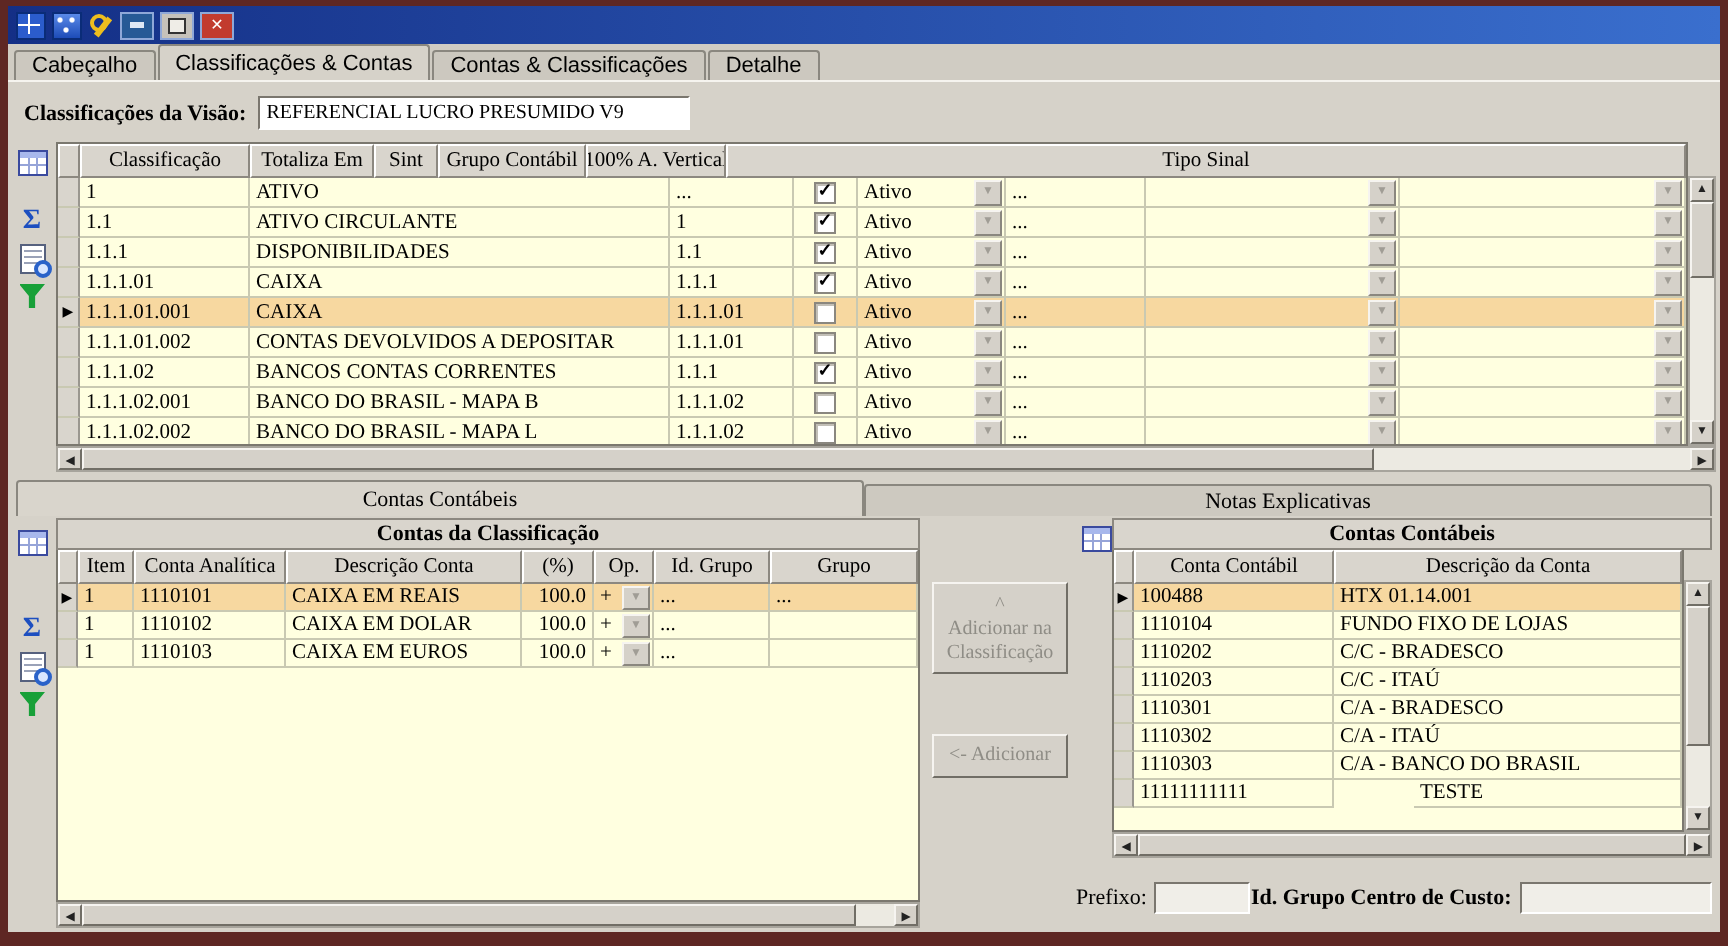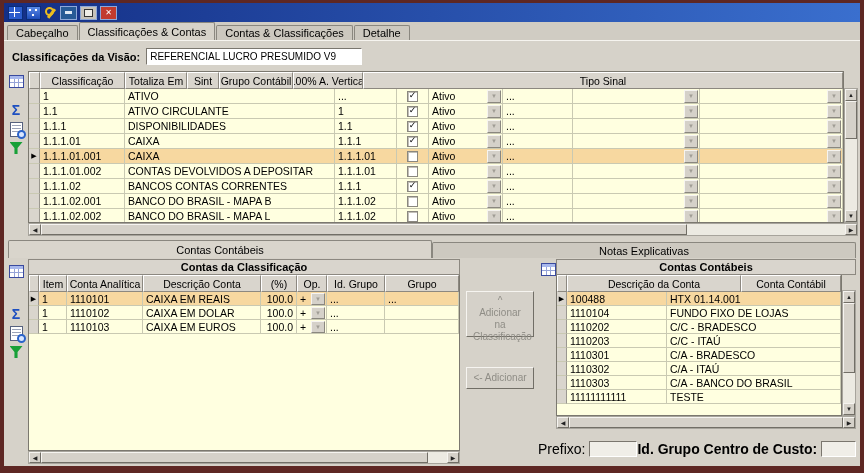--- a/index.html
+++ b/index.html
@@ -17,21 +17,21 @@
   .title{flex:1;text-align:center;color:#fff;font-weight:bold;font-size:11px;white-space:nowrap;overflow:hidden;}
   .winbtn{width:17px;height:14px;flex:0 0 17px;display:flex;align-items:center;justify-content:center;border:1px solid #8fa8d8;box-sizing:border-box;}
   .b1{background:#275a96;}.b1::after{content:"";width:7px;height:3px;background:#dfe8f4;}
   .b2{background:#c6c2ba;}.b2::after{content:"";width:7px;height:6px;border:1px solid #333;background:#efede7;}
   .b3{background:#c23b2e;}.b3::after{content:"✕";color:#fff;font-size:8px;font-weight:bold;}
   
   .tabbar{height:18px;background:#d0ccc3;display:flex;align-items:flex-end;padding-left:3px;}
   .tab{background:#ccc8bf;border:1px solid #8a877f;border-bottom:none;border-radius:2px 2px 0 0;height:14px;margin:0 1px 0 0;padding:0 8px;display:flex;align-items:center;font-size:11px;white-space:nowrap;}
   .tab.active{background:#d6d2c9;height:17px;position:relative;z-index:2;}
   
-  .page{position:absolute;left:0;top:37px;right:0;bottom:0;background:#d6d2c9;border-top:1px solid #f6f4ef;}
+  .page{position:absolute;left:0;top:37px;right:0;bottom:0;background:#d6d2c9;border-top:1px solid #f6f4ef;font-family:Liberation Serif, serif;}
   .visao-row{position:absolute;left:8px;top:7px;display:flex;align-items:center;gap:6px;}
   .blbl{font-weight:bold;font-size:11px;}
   .tfield{width:216px;height:17px;box-sizing:border-box;background:#fff;border:1px solid;border-color:#7a766e #fff #fff #7a766e;font-size:10px;padding:2px 3px;white-space:nowrap;overflow:hidden;}
   
   .vtb{position:absolute;width:22px;display:flex;flex-direction:column;align-items:center;}
   .vtb-main{left:1px;top:34px;}
   .vtb-left{left:1px;top:224px;}
   .rtb{position:absolute;left:534px;top:222px;width:20px;display:flex;justify-content:center;}
   .tbi{margin-bottom:5px;display:block;}
   .gap-b{margin-bottom:16px;}
@@ -92,21 +92,21 @@
   .rrow{display:flex;height:141px;flex:0 0 141px;align-items:flex-start;}
   .rgrid{flex:1 1 auto;height:141px;display:flex;flex-direction:column;box-sizing:border-box;border:1px solid #7b786f;border-top:none;background:#ffffe0;overflow:hidden;}
   .rvsb{height:126px;margin-top:15px;}
   
   .xfer{position:absolute;left:462px;top:250px;width:68px;display:flex;flex-direction:column;align-items:center;}
   .xbtn{width:68px;box-sizing:border-box;background:#d5d1c9;border:1px solid;border-color:#f6f4f0 #716e66 #716e66 #f6f4f0;color:#8f8d86;font-size:10px;line-height:12px;text-align:center;font-family:inherit;}
   .xbtn.big{height:46px;padding-top:3px;}
   .xbtn.small{height:22px;margin-top:30px;display:flex;align-items:center;justify-content:center;}
   .xbtn span{display:block;}
   
-  .footer{position:absolute;left:534px;top:400px;right:4px;display:flex;align-items:center;font-size:14px;}
+  .footer{position:absolute;left:534px;top:400px;right:4px;display:flex;align-items:center;font-size:11px;}
   .ffield{height:16px;box-sizing:border-box;background:#f0eee8;border:1px solid;border-color:#7a766e #fff #fff #7a766e;}
   .f1{width:48px;margin-left:4px;}
   .flbl2{margin-left:0;font-weight:bold;white-space:nowrap;}
   .f2{flex:1 1 auto;margin-left:4px;}
 </style>
 </head>
 <body>
 
 <div class="window">
   <div class="titlebar">
@@ -451,22 +451,22 @@
     <div class="rtb">
       <span class="tbi icon-table"></span>
     </div>
 
     <div class="rpanel">
       <div class="ptitle">Contas Contábeis</div>
       <div class="rrow">
         <div class="rgrid">
           <div class="ghead" id="rgh">
               <div class="gh" style="flex: 0 0 10px;"></div>
+              <div class="gh" style="flex: 0 0 100px;">Conta Contábil</div>
               <div class="gh" style="flex: 1 1 auto;">Descrição da Conta</div>
-              <div class="gh" style="flex: 0 0 100px;">Conta Contábil</div>
             </div>
           <div class="gbody" id="rgb">
               <div class="grow sm sel">
                 <div class="gc ind" style="flex: 0 0 10px;"></div>
                 <div class="gc" style="flex: 0 0 100px;">100488</div>
                 <div class="gc" style="flex: 1 1 auto;">HTX 01.14.001</div>
               </div>
               <div class="grow sm">
                 <div class="gc ind" style="flex: 0 0 10px;"></div>
                 <div class="gc" style="flex: 0 0 100px;">1110104</div>
@@ -493,21 +493,21 @@
                 <div class="gc" style="flex: 1 1 auto;">C/A - ITAÚ</div>
               </div>
               <div class="grow sm">
                 <div class="gc ind" style="flex: 0 0 10px;"></div>
                 <div class="gc" style="flex: 0 0 100px;">1110303</div>
                 <div class="gc" style="flex: 1 1 auto;">C/A - BANCO DO BRASIL</div>
               </div>
               <div class="grow sm">
                 <div class="gc ind" style="flex: 0 0 10px;"></div>
                 <div class="gc" style="flex: 0 0 100px;">11111111111</div>
-                <div class="gc" style="flex: 1 1 auto;">TESTE</div>
+                <div class="gc" style="flex: 1 1 auto; margin-left: 40px;">TESTE</div>
               </div>
               <div class="gfill"></div>
             </div>
         </div>
         <div class="vsb rvsb">
           <span class="sbb ar-u"></span>
           <span class="sbt" style="height:70px;flex:0 0 70px;"></span>
           <span class="sbsp"></span>
           <span class="sbb ar-d"></span>
         </div>

